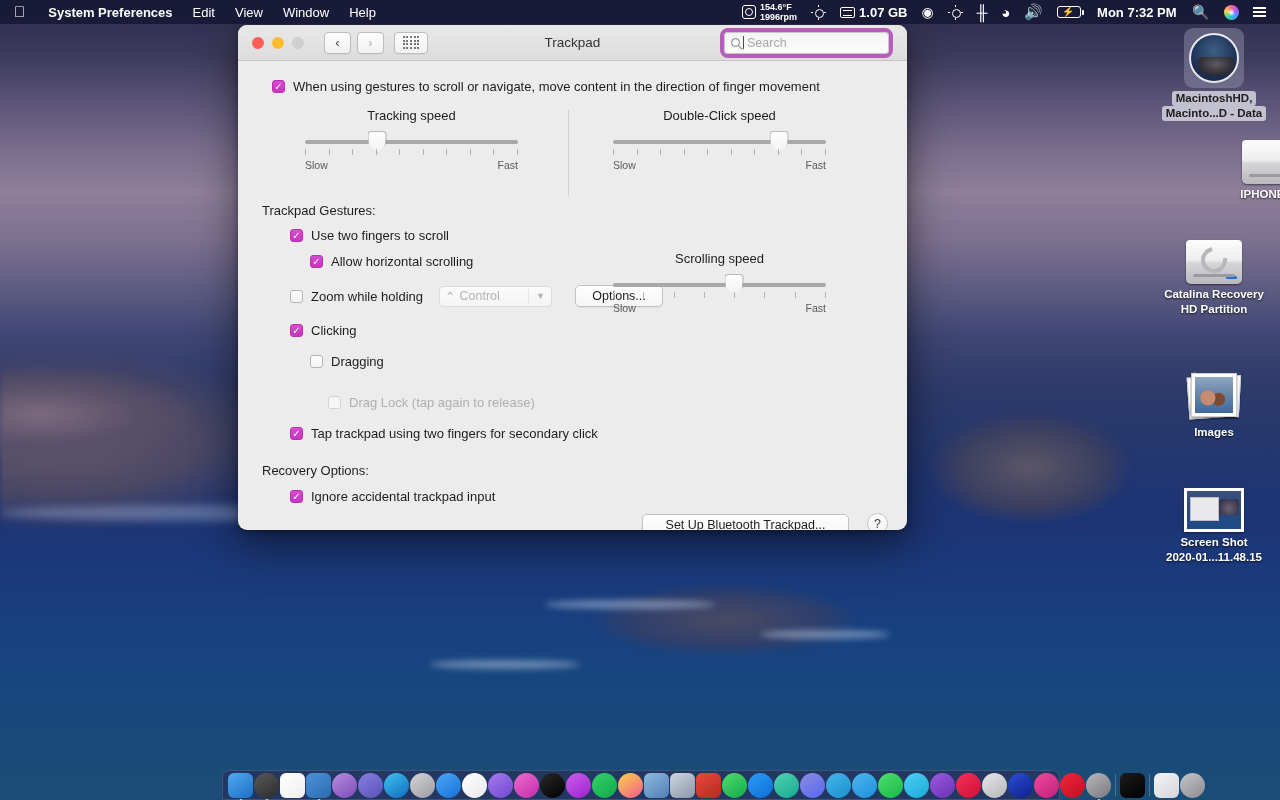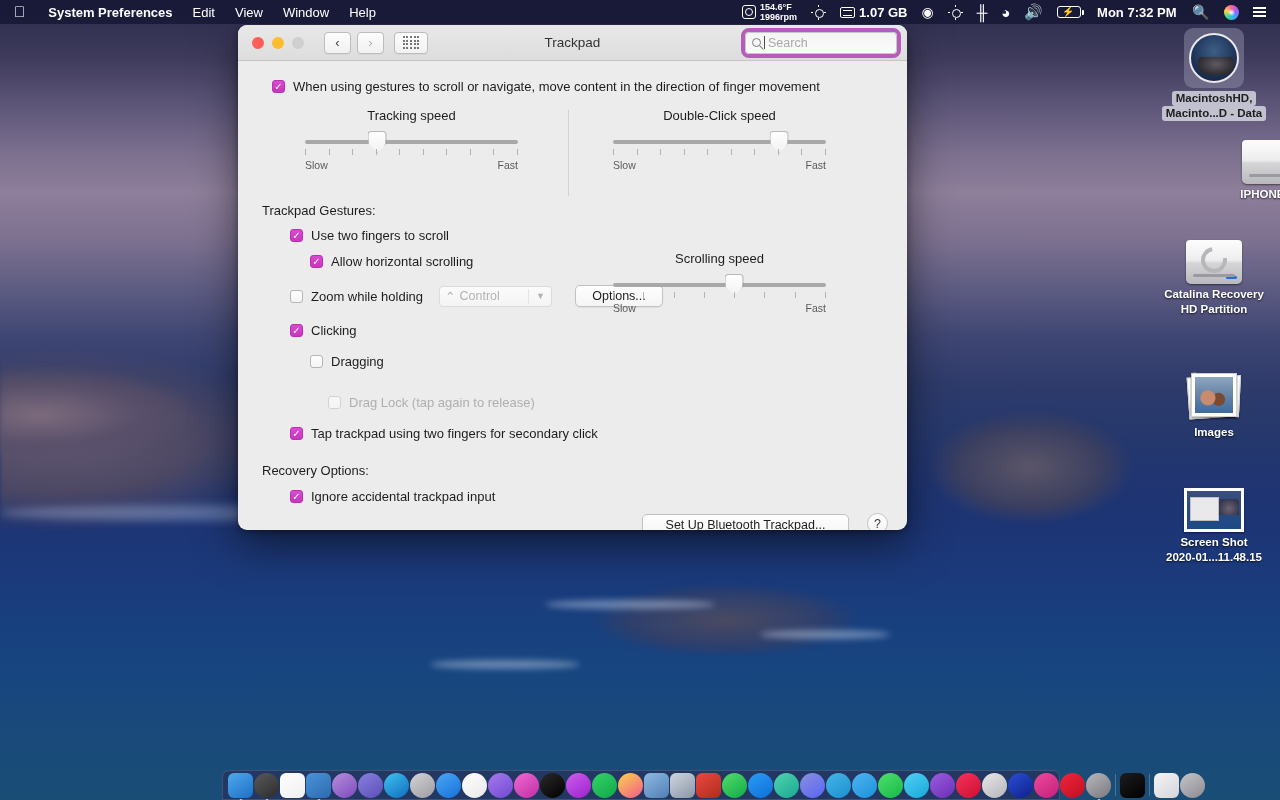--- a/index.html
+++ b/index.html
@@ -225,22 +225,22 @@
   .nav-btn { width: 27px; }
   .nav-btn.disabled { color: #b2b1b1; }
   .grid-btn { width: 34px; margin-left: 10px; }
   .grid-dots { display: grid; grid-template-columns: repeat(5, 2.1px); gap: 1.6px; }
   .grid-dots i { width: 2.1px; height: 2.1px; background: #4c4b49; border-radius: 50%; display: block; }
   #wintitle {
     position: absolute; left: 0; right: 0; text-align: center;
     font-size: 13.5px; color: #333; pointer-events: none;
   }
   #searchwrap {
-    margin-left: auto; margin-right: 10px; position: relative;
-    width: 152px; height: 22px;
+    margin-left: auto; margin-right: 18px; position: relative;
+    width: 165px; height: 22px;
   }
   #searchring {
     position: absolute; inset: -4px; border-radius: 8px;
     border: 4px solid #b355b8; opacity: .95;
   }
   #searchfield {
     position: absolute; inset: 0; border-radius: 4px;
     background: linear-gradient(to bottom, #f5f4f4, #fcfbfb);
     border: 1px solid #c8c7c7;
     display: flex; align-items: center; padding: 0 6px; gap: 3px;

